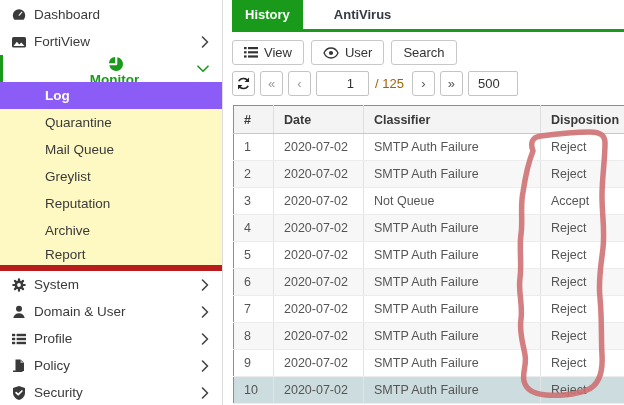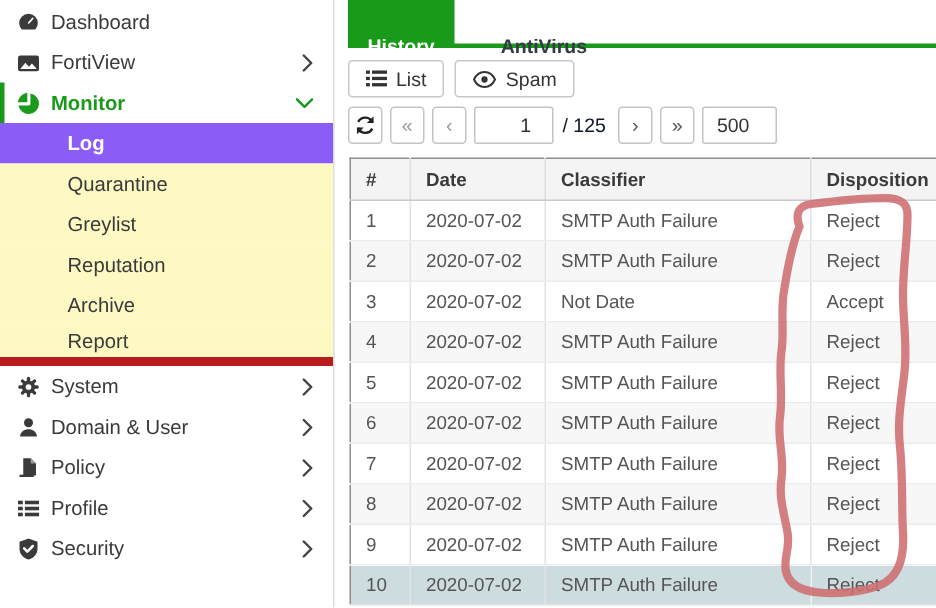--- a/index.html
+++ b/index.html
@@ -9,54 +9,54 @@
 
   
   .sidebar { position: absolute; left: 0; top: 0; width: 223px; height: 405px;
     background: #fff; border-right: 1px solid #ddd; padding-top: 1px; }
   .nav-item { position: relative; height: 27px; display: flex; align-items: center;
     font-size: 13.5px; color: #3a3a3a; cursor: pointer; }
   .nav-item .ico { width: 17px; height: 16px; margin-left: 10px; display: flex;
     align-items: center; justify-content: center; flex: 0 0 17px; }
   .nav-item .lbl { margin-left: 7px; white-space: nowrap; }
   .nav-item .chev { position: absolute; right: 13px; top: 8px; }
-  .nav-item.active-section { color: #1a9a1a; font-weight: 700; }
+  .nav-item.active-section { color: #1a9a1a; font-weight: 700; flex-direction: column; }
   .nav-item.active-section::before { content: ""; position: absolute; left: 0; top: 0;
     width: 3px; height: 27px; background: #1a9a1a; }
   .nav-sub { background: #fef9c3; }
   .nav-sub .lbl { margin-left: 45px; }
   .nav-sub.selected { background: #8b5cf6; }
   .nav-sub.selected .lbl { color: #fff; font-weight: 700; }
   .nav-sub.last { border-bottom: 6px solid #b91c1c; }
 
   
   .main { position: absolute; left: 232px; top: 0; width: 392px; height: 405px; }
 
   .tabbar { position: absolute; left: 0; top: 0; width: 400px; height: 32px;
     border-bottom: 3px solid #1a9a1a; display: flex; align-items: stretch; }
-  .tab { height: 29px; line-height: 29px; padding: 16px 13px; font-size: 13px;
+  .tab { height: 29px; line-height: 29px; padding: 0 13px; font-size: 13px;
     font-weight: 700; color: #333b44; white-space: nowrap; cursor: pointer; }
   .tab + .tab { margin-left: 18px; }
   .tab.active { background: #1a9a1a; color: #fff; }
 
   .toolbar { position: absolute; left: 0; top: 40px; display: flex; gap: 7px; }
   .btn { display: inline-flex; align-items: center; gap: 6px; height: 25px;
     padding: 0 11px; background: #fff; border: 1px solid #c8c8c8; border-radius: 3px;
     font-size: 13px; color: #333; cursor: pointer; }
 
   .pager { position: absolute; left: 0; top: 71px; display: flex; align-items: center;
     height: 25px; }
   .pbtn { width: 23px; height: 25px; border: 1px solid #c4c4c4; border-radius: 3px;
     background: #fff; display: flex; align-items: center; justify-content: center;
     font-size: 13px; color: #555; cursor: pointer; margin-right: 5px; }
   .pbtn.dim { color: #9a9a9a; }
   .page-input { width: 53px; height: 25px; border: 1px solid #c4c4c4; border-radius: 2px;
     font-size: 13px; color: #333; text-align: right; padding-right: 14px; margin-right: 6px;
     font-family: inherit; }
-  .pager .slash { font-size: 13px; color: #0f172a; margin-right: 8px; }
+  .pager .slash { font-size: 13px; color: #a16207; margin-right: 8px; }
   .pager .rpp { font-size: 13px; color: #333; margin-left: 10px; margin-right: 7px;
     white-space: nowrap; }
   .rpp-input { width: 50px; height: 25px; border: 1px solid #c4c4c4; border-radius: 2px;
     font-size: 13px; color: #333; text-align: left; padding-left: 9px; font-family: inherit; }
 
   
   .tablewrap { position: absolute; left: 1px; top: 105px; }
   table.data { border-collapse: collapse; table-layout: fixed; width: 467px;
     border: 1px solid #8e8e8e; background: #fff; }
   table.data th { height: 28px; background: #f4f4f4; text-align: left; padding-left: 10px;
@@ -123,20 +123,23 @@
       </span>
     </div>
 
     <div class="nav-item nav-sub selected">
       <span class="lbl">Log</span>
     </div>
     <div class="nav-item nav-sub">
       <span class="lbl">Quarantine</span>
     </div>
     <div class="nav-item nav-sub">
+      <span class="lbl">Mail Queue</span>
+    </div>
+    <div class="nav-item nav-sub">
       <span class="lbl">Greylist</span>
     </div>
     <div class="nav-item nav-sub">
       <span class="lbl">Reputation</span>
     </div>
     <div class="nav-item nav-sub">
       <span class="lbl">Archive</span>
     </div>
     <div class="nav-item nav-sub last">
       <span class="lbl">Report</span>
@@ -176,47 +179,47 @@
       <span class="chev">
         <svg class="gl" width="8" height="12" viewBox="0 0 8 12">
             <path d="M1.5 1l5 5-5 5" stroke="#444" stroke-width="1.6" fill="none" stroke-linecap="round" stroke-linejoin="round"></path>
           </svg>
       </span>
     </div>
 
     <div class="nav-item">
       <span class="ico">
         <svg class="gl" width="16" height="16" viewBox="0 0 16 16">
-            <path d="M4.5 1.5h5l3.5 3.5v8H4.5z" fill="#3a3a3a"></path>
-            <path d="M2 12.5h9.5V14H2z" fill="#3a3a3a"></path>
-            <path d="M9.5 1.5L13 5H9.5z" fill="#9a9a9a"></path>
-          </svg>
-      </span>
-      <span class="lbl">Policy</span>
-      <span class="chev">
-        <svg class="gl" width="8" height="12" viewBox="0 0 8 12">
-            <path d="M1.5 1l5 5-5 5" stroke="#444" stroke-width="1.6" fill="none" stroke-linecap="round" stroke-linejoin="round"></path>
-          </svg>
-      </span>
-    </div>
-
-    <div class="nav-item">
-      <span class="ico">
-        <svg class="gl" width="16" height="16" viewBox="0 0 16 16">
             <g fill="#3a3a3a">
               <rect x="1" y="2.8" width="3.2" height="2.4"></rect>
               <rect x="5.6" y="2.8" width="9.4" height="2.4"></rect>
               <rect x="1" y="6.8" width="3.2" height="2.4"></rect>
               <rect x="5.6" y="6.8" width="9.4" height="2.4"></rect>
               <rect x="1" y="10.8" width="3.2" height="2.4"></rect>
               <rect x="5.6" y="10.8" width="9.4" height="2.4"></rect>
             </g>
           </svg>
       </span>
       <span class="lbl">Profile</span>
+      <span class="chev">
+        <svg class="gl" width="8" height="12" viewBox="0 0 8 12">
+            <path d="M1.5 1l5 5-5 5" stroke="#444" stroke-width="1.6" fill="none" stroke-linecap="round" stroke-linejoin="round"></path>
+          </svg>
+      </span>
+    </div>
+
+    <div class="nav-item">
+      <span class="ico">
+        <svg class="gl" width="16" height="16" viewBox="0 0 16 16">
+            <path d="M4.5 1.5h5l3.5 3.5v8H4.5z" fill="#3a3a3a"></path>
+            <path d="M2 12.5h9.5V14H2z" fill="#3a3a3a"></path>
+            <path d="M9.5 1.5L13 5H9.5z" fill="#9a9a9a"></path>
+          </svg>
+      </span>
+      <span class="lbl">Policy</span>
       <span class="chev">
         <svg class="gl" width="8" height="12" viewBox="0 0 8 12">
             <path d="M1.5 1l5 5-5 5" stroke="#444" stroke-width="1.6" fill="none" stroke-linecap="round" stroke-linejoin="round"></path>
           </svg>
       </span>
     </div>
 
     <div class="nav-item">
       <span class="ico">
         <svg class="gl" width="16" height="16" viewBox="0 0 16 16">
@@ -248,30 +251,33 @@
               <g fill="#333">
                 <rect x="0" y="1" width="2.6" height="2.2"></rect>
                 <rect x="4" y="1" width="10" height="2.2"></rect>
                 <rect x="0" y="5.2" width="2.6" height="2.2"></rect>
                 <rect x="4" y="5.2" width="10" height="2.2"></rect>
                 <rect x="0" y="9.4" width="2.6" height="2.2"></rect>
                 <rect x="4" y="9.4" width="10" height="2.2"></rect>
               </g>
             </svg>
         </span>
-        <span>List</span>
+        <span>View</span>
       </button>
       <button class="btn">
         <span>
           <svg class="gl" width="16" height="12" viewBox="0 0 16 12">
               <path d="M8 1C4.6 1 2.1 3.6 1 6c1.1 2.4 3.6 5 7 5s5.9-2.6 7-5c-1.1-2.4-3.6-5-7-5z" fill="none" stroke="#333" stroke-width="1.3"></path>
               <circle cx="8" cy="6" r="2.1" fill="#333"></circle>
             </svg>
         </span>
-        <span>Spam</span>
+        <span>User</span>
+      </button>
+      <button class="btn">
+        <span>Search</span>
       </button>
     </div>
 
     <div class="pager">
       <button class="pbtn">
         <svg class="gl" width="15" height="15" viewBox="0 0 16 16">
             <g fill="none" stroke="#222" stroke-width="1.7">
               <path d="M13.2 6.2A5.6 5.6 0 0 0 3 5.6"></path>
               <path d="M2.8 9.8A5.6 5.6 0 0 0 13 10.4"></path>
             </g>
@@ -314,21 +320,21 @@
             </tr>
             <tr>
               <td>2</td>
               <td>2020-07-02</td>
               <td>SMTP Auth Failure</td>
               <td>Reject</td>
             </tr>
             <tr>
               <td>3</td>
               <td>2020-07-02</td>
-              <td>Not Date</td>
+              <td>Not Queue</td>
               <td>Accept</td>
             </tr>
             <tr>
               <td>4</td>
               <td>2020-07-02</td>
               <td>SMTP Auth Failure</td>
               <td>Reject</td>
             </tr>
             <tr>
               <td>5</td>

